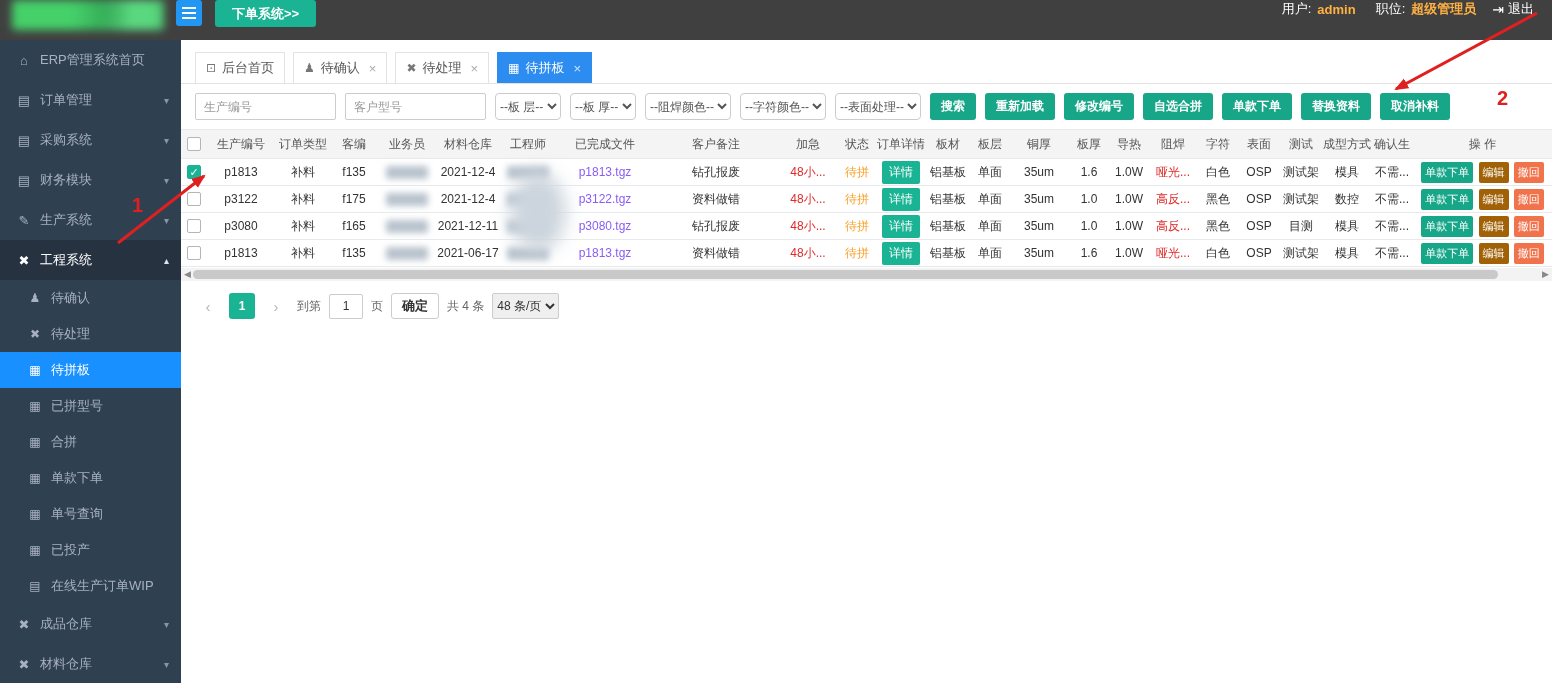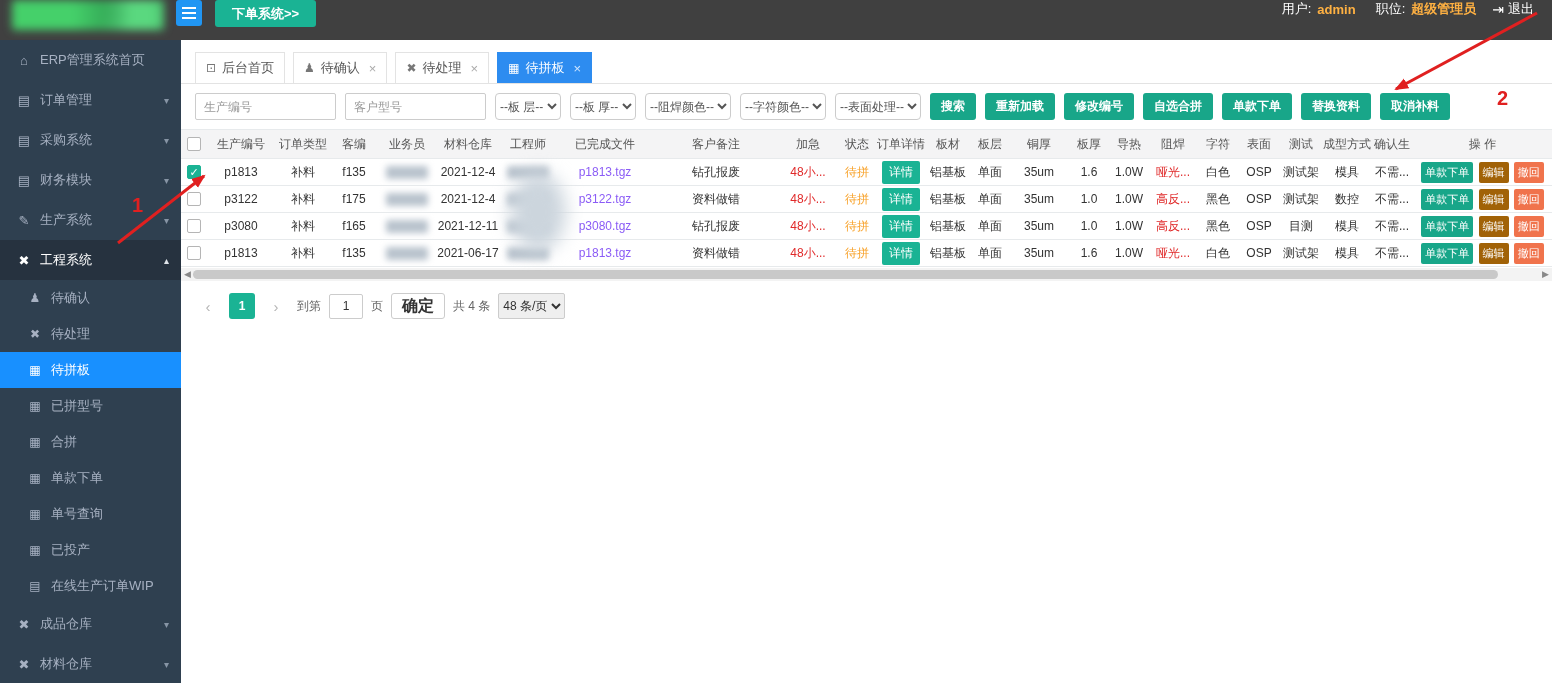--- a/index.html
+++ b/index.html
@@ -91,21 +91,21 @@
   .arr.right{right:3px}
 
   .pagination{display:flex;align-items:center;gap:8px;padding:12px 14px;font-size:12px;color:#666}
   .pg-btn{width:26px;height:26px;display:flex;align-items:center;justify-content:center;
     border-radius:3px;color:#b5b5b5;font-size:15px;cursor:pointer}
   .pg-num{width:26px;height:26px;background:#1ab394;color:#fff;display:flex;align-items:center;
     justify-content:center;border-radius:3px;font-weight:bold;cursor:pointer}
   .pg-input{width:34px;height:25px;border:1px solid #ccc;border-radius:2px;text-align:center;
     font-size:12px;color:#333}
   .pg-confirm{height:26px;padding:0 10px;background:#fff;border:1px solid #ccc;border-radius:3px;
-    font-size:16px;font-weight:bold;color:#333;cursor:pointer}
+    font-size:13px;font-weight:bold;color:#333;cursor:pointer}
   .pg-size{height:26px;border:1px solid #ccc;border-radius:2px;font-size:12px;color:#333}
 
   .blur-blob{position:absolute;left:510px;top:172px;width:56px;height:80px;background:#ccd5dd;
     filter:blur(9px);border-radius:50%;z-index:6;pointer-events:none}
 
   .annotations{position:absolute;left:0;top:0;z-index:100;pointer-events:none}
 </style>
 </head>
 <body>
 

